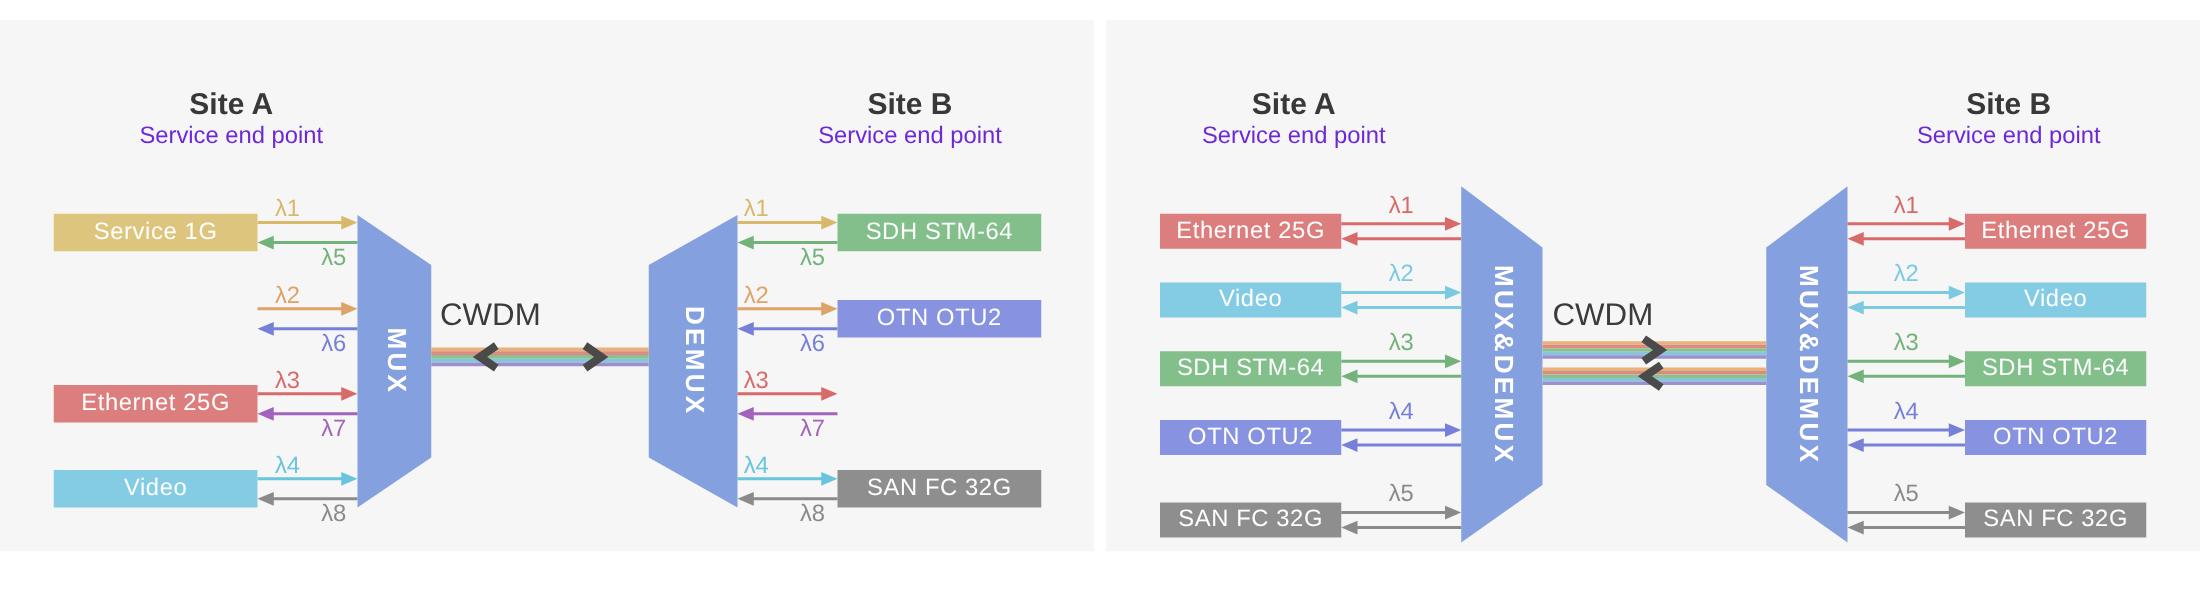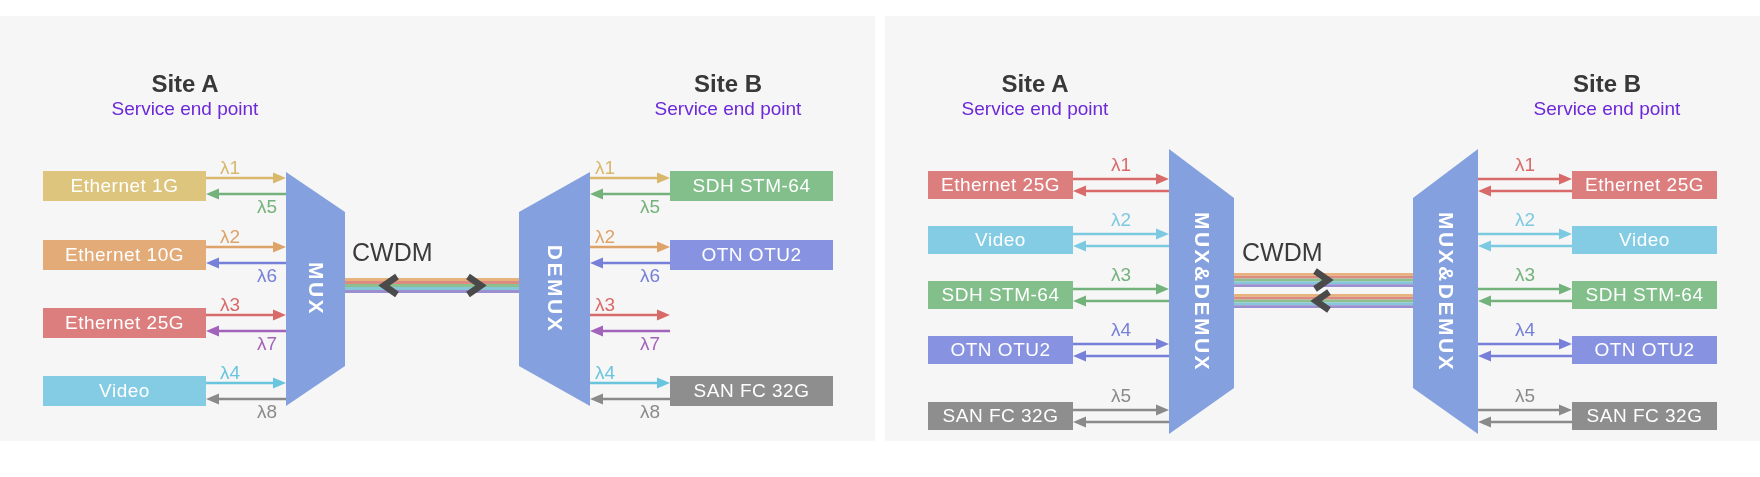--- a/index.html
+++ b/index.html
@@ -67,27 +67,26 @@
       <line x1="286" y1="383" x2="216" y2="383" stroke="#8a8a8a" stroke-width="2.5"></line>
       <polygon points="206,383 219,377.5 219,388.5" fill="#8a8a8a"></polygon>
       <line x1="590" y1="367" x2="660" y2="367" stroke="#69c4dd" stroke-width="2.5"></line>
       <polygon points="670,367 657,361.5 657,372.5" fill="#69c4dd"></polygon>
       <line x1="670" y1="383" x2="600" y2="383" stroke="#8a8a8a" stroke-width="2.5"></line>
       <polygon points="590,383 603,377.5 603,388.5" fill="#8a8a8a"></polygon>
     </svg>
   <div class="muxlabel" style="left:316px;top:273px;">MUX</div>
   <div class="muxlabel" style="left:555px;top:273px;">DEMUX</div>
   <div class="cwdm" style="left:352px;top:222px;">CWDM</div>
-<div class="svc" style="left: 43px; top: 155px; width: 163px; height: 30px; background: rgb(221, 197, 126);">Ethernet 1G</div>
+<div class="svc" style="left: 43px; top: 155px; width: 163px; height: 30px; background: rgb(221, 197, 126);">Service 1G</div>
     <div class="svc" style="left: 670px; top: 155px; width: 163px; height: 30px; background: rgb(130, 191, 139);">SDH STM-64</div>
     <div class="lam" style="left: 202px; top: 142px; color: rgb(217, 184, 107);">λ1</div>
     <div class="lam" style="left: 239px; top: 181px; color: rgb(116, 178, 123);">λ5</div>
     <div class="lam" style="left: 577px; top: 142px; color: rgb(217, 184, 107);">λ1</div>
     <div class="lam" style="left: 622px; top: 181px; color: rgb(116, 178, 123);">λ5</div>
-    <div class="svc" style="left: 43px; top: 224px; width: 163px; height: 30px; background: rgb(227, 171, 120);">Ethernet 10G</div>
     <div class="svc" style="left: 670px; top: 224px; width: 163px; height: 30px; background: rgb(135, 146, 225);">OTN OTU2</div>
     <div class="lam" style="left: 202px; top: 211px; color: rgb(221, 163, 104);">λ2</div>
     <div class="lam" style="left: 239px; top: 250px; color: rgb(118, 128, 216);">λ6</div>
     <div class="lam" style="left: 577px; top: 211px; color: rgb(221, 163, 104);">λ2</div>
     <div class="lam" style="left: 622px; top: 250px; color: rgb(118, 128, 216);">λ6</div>
     <div class="svc" style="left: 43px; top: 292px; width: 163px; height: 30px; background: rgb(221, 126, 126);">Ethernet 25G</div>
     <div class="lam" style="left: 202px; top: 279px; color: rgb(217, 106, 106);">λ3</div>
     <div class="lam" style="left: 239px; top: 318px; color: rgb(162, 99, 187);">λ7</div>
     <div class="lam" style="left: 577px; top: 279px; color: rgb(217, 106, 106);">λ3</div>
     <div class="lam" style="left: 622px; top: 318px; color: rgb(162, 99, 187);">λ7</div>

